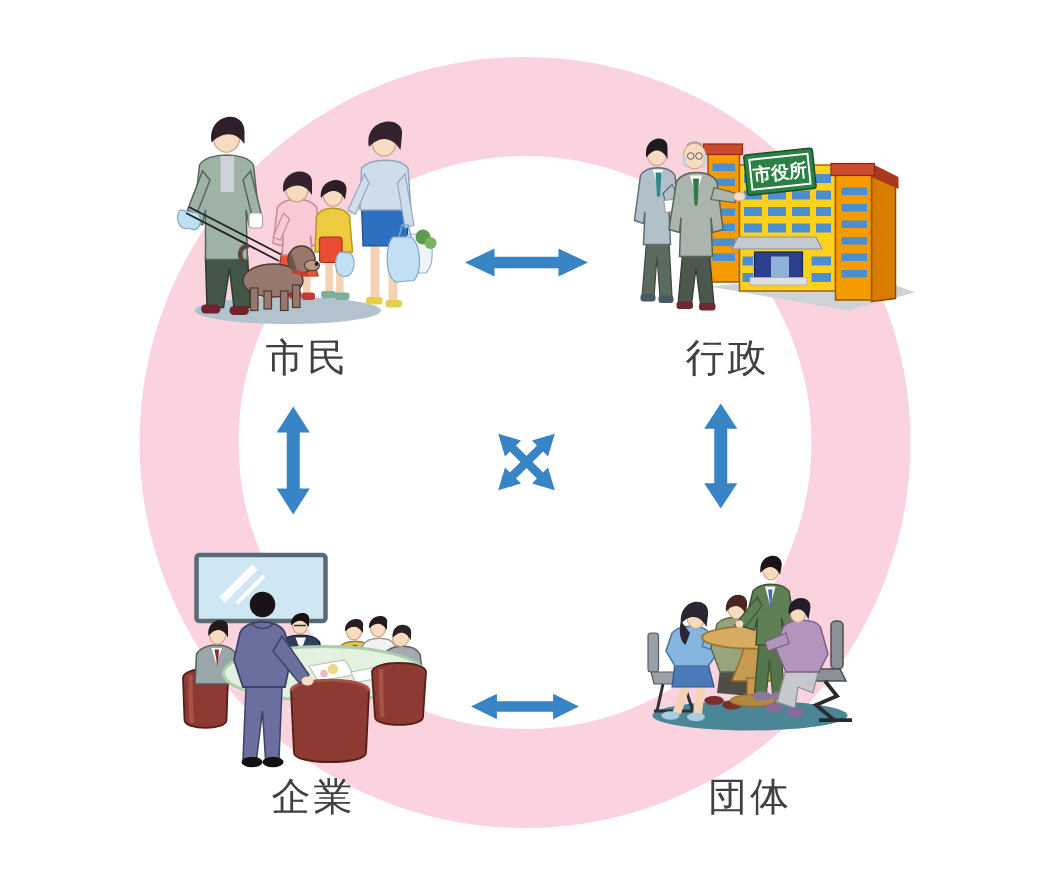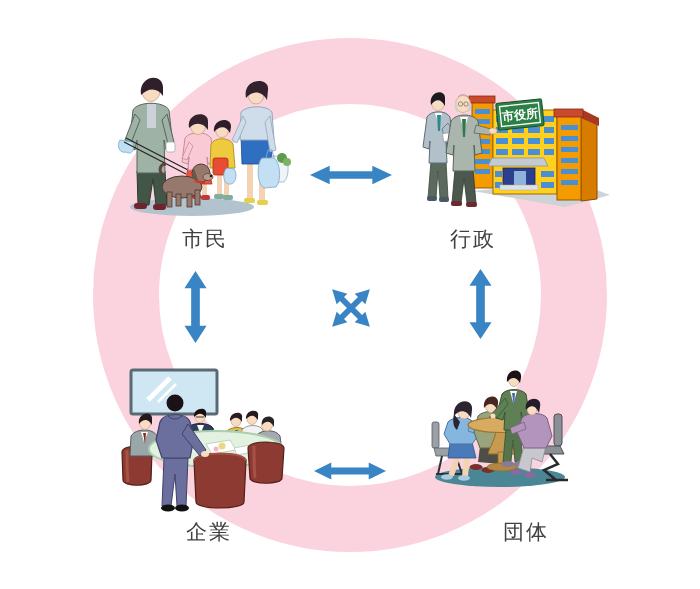--- a/index.html
+++ b/index.html
@@ -6,21 +6,21 @@
   .canvas {
     position:relative; width:700px; height:589px; overflow:hidden;
     background: var(--background,#ffffff);
     font-family:"DejaVu Sans","Liberation Sans",sans-serif;
   }
   .abs { position:absolute; }
   .ring-stroke { fill:none; stroke: var(--ring-pink,#fbd3df); stroke-width:66px; }
   .arrow-shape { fill: var(--arrow-blue,#3884c5); }
   .node-label {
     position:absolute; transform:translate(-50%,-50%);
-    font-size:21px; letter-spacing:2px; color: var(--label-color,#404040);
+    font-size:26px; letter-spacing:2px; color: var(--label-color,#404040);
     white-space:nowrap; line-height:1;
   }
   .sign-text { font-size:12px; font-weight:bold; fill:#ffffff; }
   svg { display:block; }
 </style>
 </head>
 <body>
 
 <div class="canvas">
 
@@ -330,17 +330,17 @@
 
   <svg class="abs" style="left:322px;top:279px" width="58" height="58" viewBox="0 0 100 100">
     <defs>
       <polygon id="dblarrow" points="4,50 28,37 28,45 72,45 72,37 96,50 72,63 72,55 28,55 28,63"></polygon>
     </defs>
     <use href="#dblarrow" class="arrow-shape" transform="rotate(45 50 50)"></use>
     <use href="#dblarrow" class="arrow-shape" transform="rotate(-45 50 50)"></use>
   </svg>
 
   <div class="node-label" style="left:205px;top:239px">市民</div>
-  <div class="node-label" style="left:473px;top:239px">行政</div>
+  <div class="node-label" style="left:485px;top:239px">行政</div>
   <div class="node-label" style="left:209px;top:532px">企業</div>
-  <div class="node-label" style="left:526px;top:532px">団体</div>
+  <div class="node-label" style="left:500px;top:532px">団体</div>
 
 </div>
 
 </body></html>

